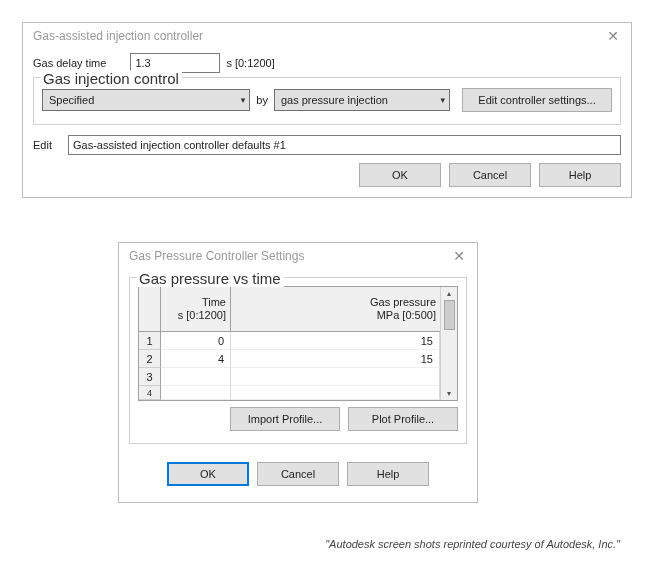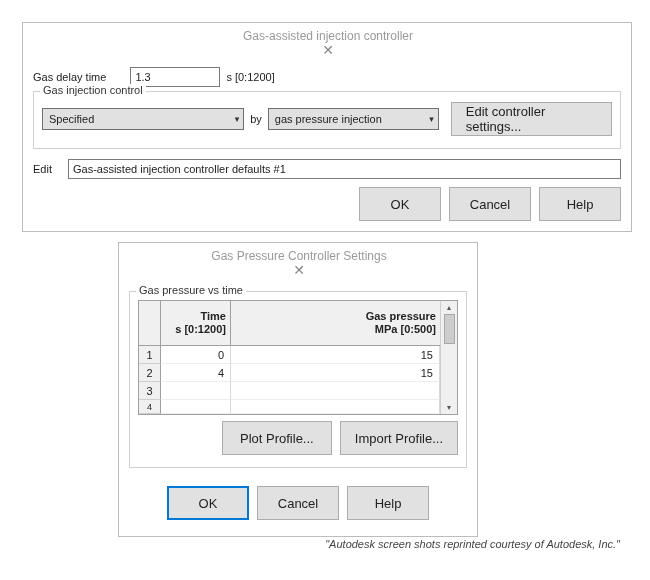--- a/index.html
+++ b/index.html
@@ -18,21 +18,20 @@
     border: 1px solid #bcbcbc;
     background: #ffffff;
   }
   .titlebar {
     display: flex;
     align-items: center;
     justify-content: space-between;
     padding: 6px 8px 6px 10px;
     color: #9a9a9a;
     font-size: 12px;
-    flex-direction: column;
   }
   .titlebar .close {
     font-size: 14px;
     color: #888;
     padding: 0 4px;
     line-height: 1;
   }
   .body {
     padding: 4px 10px 10px 10px;
   }
@@ -57,44 +56,44 @@
     padding: 10px 8px 8px 8px;
     margin-top: 4px;
     position: relative;
   }
   .groupbox-title {
     position: absolute;
     top: -8px;
     left: 6px;
     background: #fff;
     padding: 0 3px;
-    font-size: 11px;
+    font-size: 15px;
     color: #333;
   }
   .select {
     border: 1px solid #707070;
     background: #e1e1e1;
     height: 22px;
     display: inline-flex;
     align-items: center;
     justify-content: space-between;
     padding: 0 4px 0 6px;
     font-size: 11px;
     gap: 10px;
   }
   .chev { font-size: 9px; color: #333; }
   .btn {
     border: 1px solid #adadad;
     background: #e1e1e1;
-    height: 34px;
+    height: 24px;
     padding: 0 14px;
     display: inline-flex;
     align-items: center;
     justify-content: center;
-    font-size: 13px;
+    font-size: 11px;
     min-width: 70px;
   }
   .btn.primary {
     border: 2px solid #0078d7;
   }
   .btnrow {
     display: flex;
     justify-content: flex-end;
     gap: 8px;
     margin-top: 8px;
@@ -111,21 +110,20 @@
   .gh-cell {
     border-right: 1px solid #a0a0a0;
     padding: 18px 4px;
     text-align: right;
     font-size: 11px;
     line-height: 1.15;
     height: 44px;
     display: flex;
     flex-direction: column;
     justify-content: center;
-    font-weight: bold;
   }
   .gh-rownum { width: 22px; }
   .gh-time { width: 70px; }
   .gh-press { flex: 1; }
   .grid-rows { flex: 1; }
   .grow { display: flex; height: 18px; }
   .gc {
     border-right: 1px solid #d8d8d8;
     border-bottom: 1px solid #eeeeee;
     padding: 0 6px;
@@ -266,22 +264,22 @@
         </div>
         <div class="scroll">
           <span>▴</span>
           <div class="thumb"></div>
           <span style="flex:1;"></span>
           <span>▾</span>
         </div>
       </div>
 
       <div class="row" style="justify-content:flex-end; margin-top:6px; gap:8px;">
+        <span class="btn" style="min-width:110px;">Import Profile...</span>
         <span class="btn" style="min-width:110px;">Plot Profile...</span>
-        <span class="btn" style="min-width:110px;">Import Profile...</span>
       </div>
     </div>
 
     <div class="btnrow" style="justify-content:center; margin-top:18px; margin-bottom:6px;">
       <span class="btn primary" style="min-width:82px;">OK</span>
       <span class="btn" style="min-width:82px;">Cancel</span>
       <span class="btn" style="min-width:82px;">Help</span>
     </div>
   </div>
 </div>

